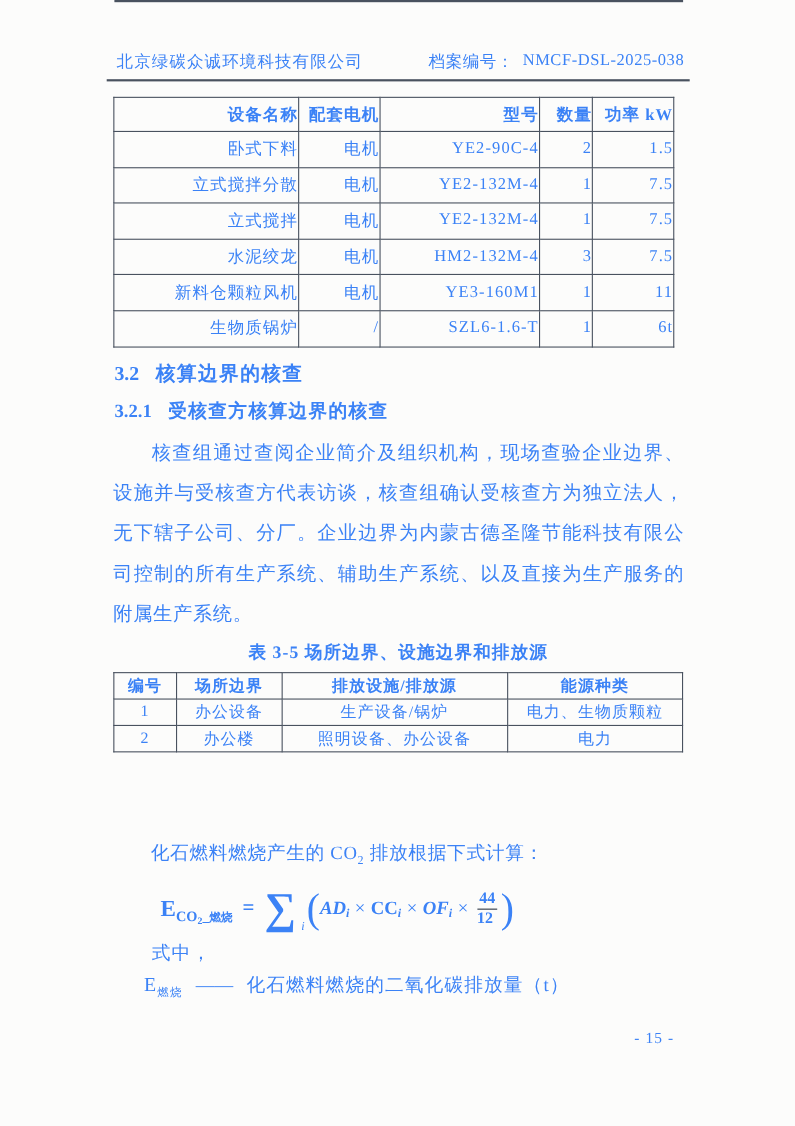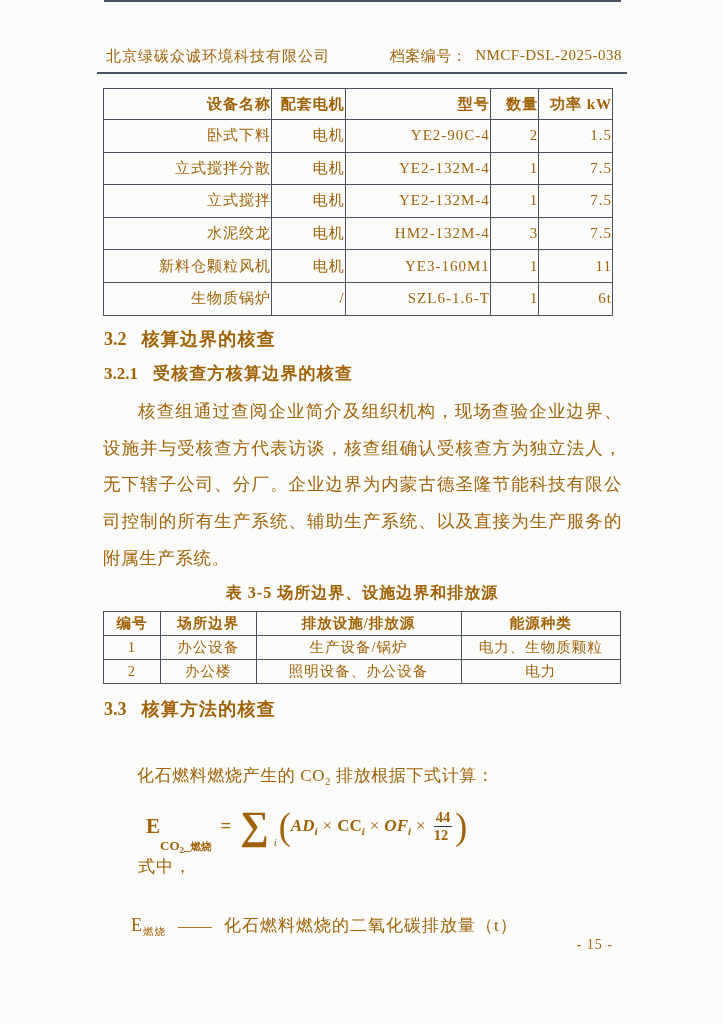--- a/index.html
+++ b/index.html
@@ -1,20 +1,20 @@
 <!DOCTYPE html>
 <html><head>
 <meta charset="utf-8">
 <style>
   html,body { margin:0; padding:0; background:#e8e8e8; }
   .page {
     position:relative; width:723px; height:1024px; margin:0 auto;
     background:#fcfcfb; overflow:hidden;
     font-family:"Liberation Serif","DejaVu Serif",serif;
-    color:#a16207;
+    color:#3b82f6;
   }
   .topline { position:absolute; left:104px; top:0; width:517px; height:2px; background:#49525f; }
   .header {
     position:absolute; left:106px; top:47px; width:516px;
     display:flex; justify-content:space-between; align-items:baseline;
     font-size:15px; letter-spacing:1px; white-space:nowrap;
   }
   .header-right { display:flex; gap:8px; letter-spacing:0.5px; }
   .header-rule { position:absolute; left:97px; top:72px; width:530px; height:2px; background:#49525f; }
 
@@ -42,36 +42,36 @@
   .para1 {
     position:absolute; left:103px; top:393px; width:519px;
     font-size:17.5px; line-height:36.7px; letter-spacing:0.6px;
     text-align:justify; text-indent:2em;
   }
   .para2 { position:absolute; left:103px; top:764px; width:519px; font-size:17px; text-indent:2em; letter-spacing:0.6px; }
   .para2 sub { font-size:11px; }
 
   .formula { position:absolute; left:146px; top:798px; height:56px; display:flex; align-items:center; font-weight:bold; font-size:17px; white-space:nowrap; }
   .f-e { font-size:21px; }
-  .f-lsub { font-size:13px; position:relative; top:20px; letter-spacing:0; }
+  .f-lsub { font-size:13px; position:relative; top:7px; letter-spacing:0; }
   .f-lsub .f-two { font-size:9px; position:relative; top:3px; }
   .f-lsub .f-cn { font-size:10.5px; }
   .f-eq { margin:0 9px; font-size:19px; }
   .f-sum { font-size:40px; font-weight:bold; line-height:0.9; position:relative; margin-right:10px; }
   .f-sum-i { position:absolute; right:-8px; bottom:-4px; font-size:11px; font-style:italic; font-weight:normal; }
   .f-paren { font-size:36px; font-weight:normal; transform:scaleY(1.05); line-height:1; }
   .f-var { font-style:italic; }
   .f-up { font-style:normal; }
   .f-i { font-size:11px; font-style:italic; position:relative; top:5px; }
   .f-x { margin:0 5px; font-weight:normal; }
   .f-frac { display:inline-flex; flex-direction:column; align-items:flex-start; font-size:14.5px; line-height:1.15; margin:0 3px; }
   .f-num { border-bottom:1.6px solid #2e3744; padding:0 2px; }
 
   .where { position:absolute; left:138px; top:855px; font-size:17px; letter-spacing:1px; }
-  .eline { position:absolute; left:131px; top:914px; font-size:17px; letter-spacing:1px; }
+  .eline { position:absolute; left:131px; top:884px; font-size:17px; letter-spacing:1px; }
   .eline .e-base { font-size:18px; }
   .eline .e-sub { font-size:10.5px; position:relative; top:4px; }
   .eline .e-dash { margin:0 12px; letter-spacing:0; }
 
   .pagenum { position:absolute; left:0; top:937px; width:613px; text-align:right; font-size:14px; letter-spacing:1px; }
 </style>
 </head>
 <body>
 
 <div class="page">
@@ -182,23 +182,20 @@
     </tr>
     <tr>
       <td>2</td>
       <td>办公楼</td>
       <td>照明设备、办公设备</td>
       <td>电力</td>
     </tr>
   </tbody>
     </table>
 
-  <div class="sec-h" id="h33">
-    <span class="sec-num">3.3</span><span>核算方法的核查</span>
-  </div>
 
 
   <div class="para2">
     <span>化石燃料燃烧产生的 CO</span><sub>2</sub><span> 排放根据下式计算：</span>
   </div>
 
   <div class="formula">
     <span class="f-e">E</span>
       <span class="f-lsub"><span>CO</span><span class="f-two">2</span><span>_</span><span class="f-cn">燃烧</span></span>
     <span class="f-eq">=</span>

